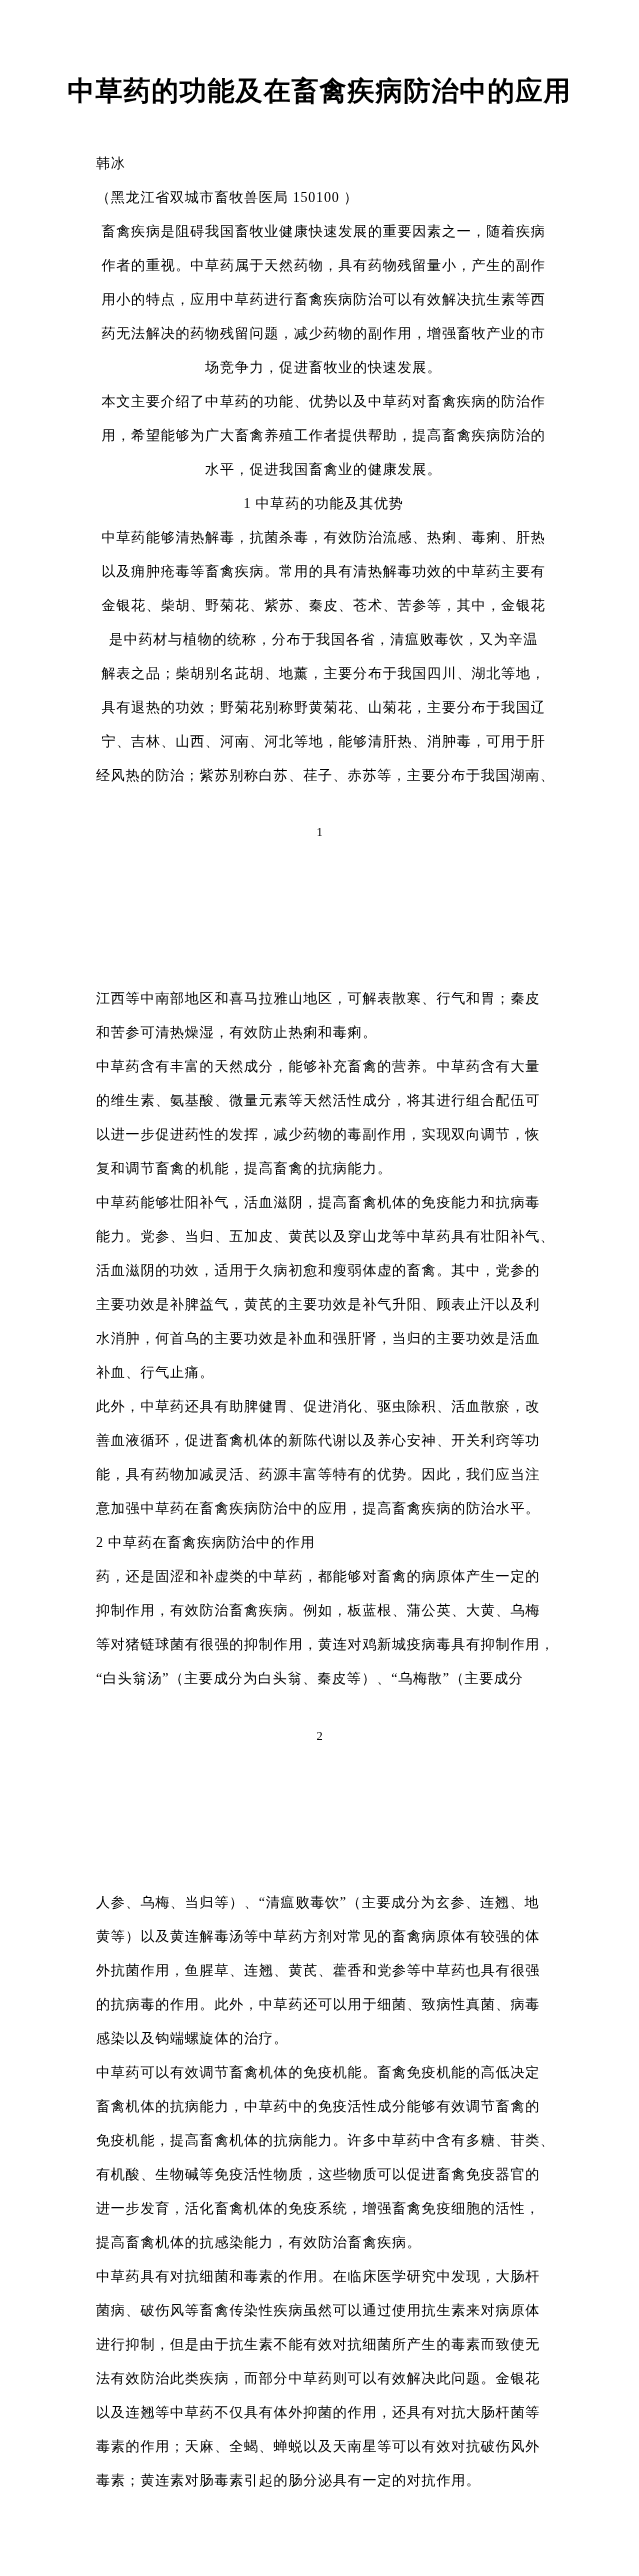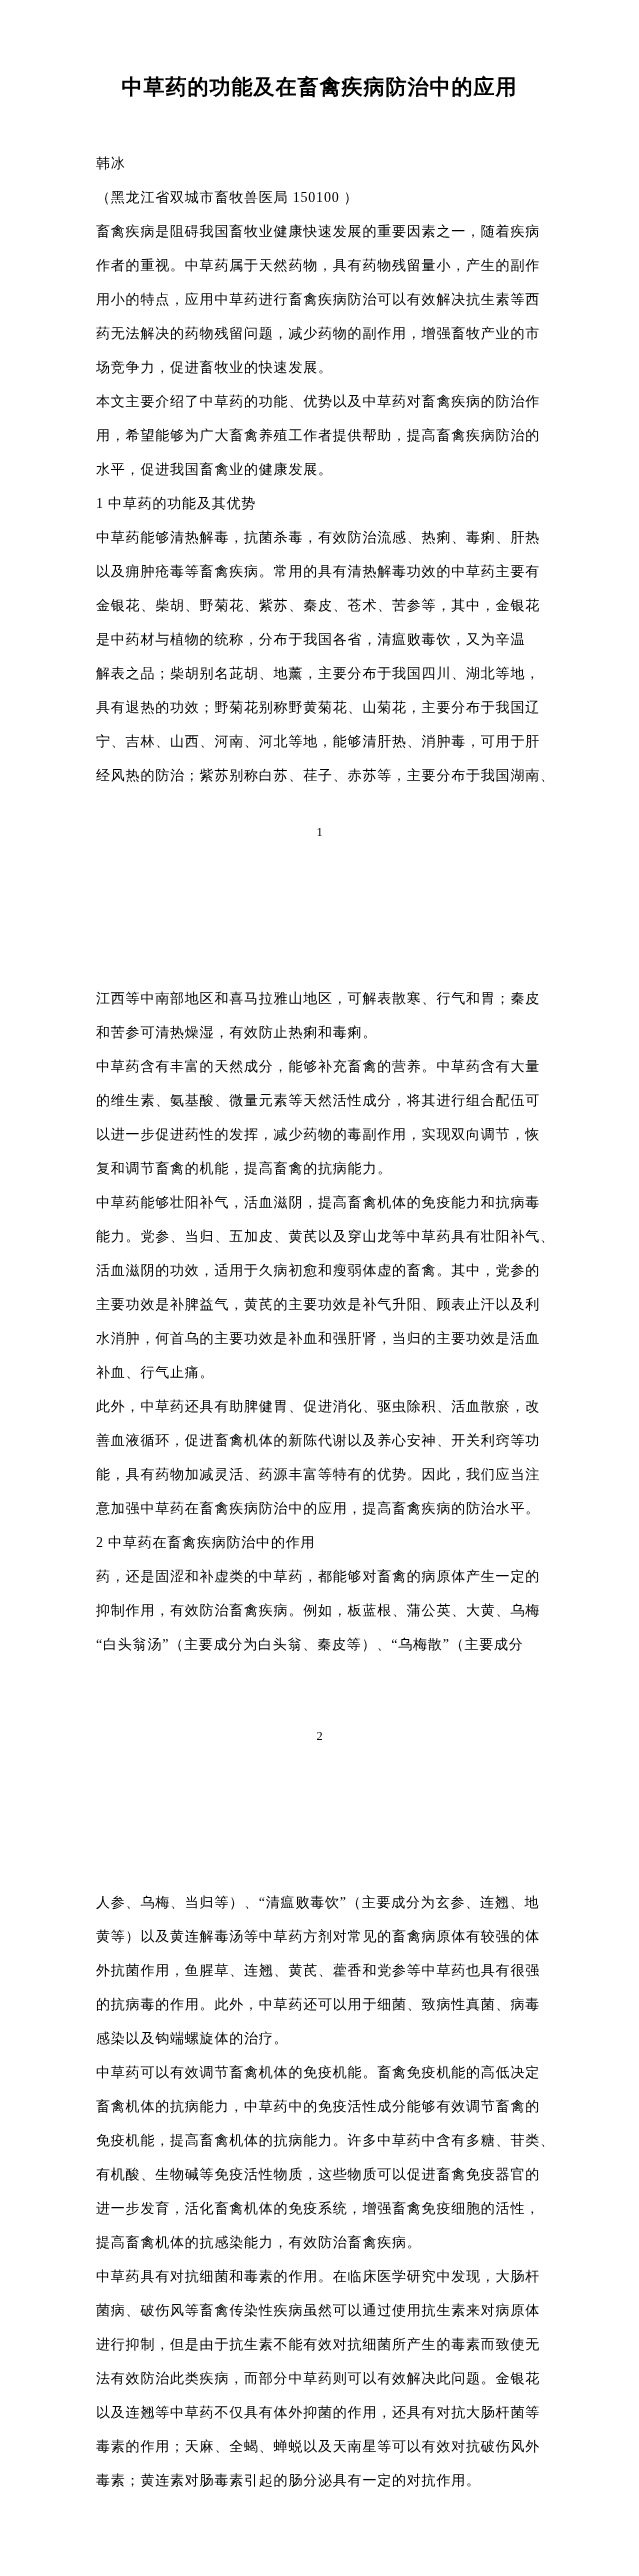--- a/index.html
+++ b/index.html
@@ -24,38 +24,39 @@
     overflow: hidden;
     font-family: "Liberation Serif", "DejaVu Serif", serif;
     color: #000000;
   }
   .doc-title {
     position: absolute;
     top: 73px;
     left: 0;
     width: 100%;
     text-align: center;
-    font-size: 21px;
+    font-size: 27px;
     font-weight: bold;
     letter-spacing: 1px;
     white-space: nowrap;
   }
   .byline-block {
     position: absolute;
     left: 96px;
     top: 147px;
     width: 455px;
   }
   .page-body {
     position: absolute;
     left: 96px;
     width: 455px;
   }
   .page-body.first {
     top: 215px;
+    text-align: center;
   }
   .page-body.rest {
     top: 78px;
   }
   .line {
     height: 34px;
     line-height: 34px;
     font-size: 14px;
     letter-spacing: 0.8px;
     white-space: nowrap;
@@ -122,20 +123,21 @@
         <div class="line body">主要功效是补脾益气，黄芪的主要功效是补气升阳、顾表止汗以及利</div>
         <div class="line body">水消肿，何首乌的主要功效是补血和强肝肾，当归的主要功效是活血</div>
         <div class="line body">补血、行气止痛。</div>
         <div class="line body">此外，中草药还具有助脾健胃、促进消化、驱虫除积、活血散瘀，改</div>
         <div class="line body">善血液循环，促进畜禽机体的新陈代谢以及养心安神、开关利窍等功</div>
         <div class="line body">能，具有药物加减灵活、药源丰富等特有的优势。因此，我们应当注</div>
         <div class="line body">意加强中草药在畜禽疾病防治中的应用，提高畜禽疾病的防治水平。</div>
         <div class="line heading">2 中草药在畜禽疾病防治中的作用</div>
         <div class="line body">药，还是固涩和补虚类的中草药，都能够对畜禽的病原体产生一定的</div>
         <div class="line body">抑制作用，有效防治畜禽疾病。例如，板蓝根、蒲公英、大黄、乌梅</div>
+        <div class="line body">等对猪链球菌有很强的抑制作用，黄连对鸡新城疫病毒具有抑制作用，</div>
         <div class="line body">“白头翁汤”（主要成分为白头翁、秦皮等）、“乌梅散”（主要成分</div>
       </div>
     <div class="page-footer">2</div>
   </section>
 
   <section class="page">
     <div class="page-body rest">
         <div class="line body">人参、乌梅、当归等）、“清瘟败毒饮”（主要成分为玄参、连翘、地</div>
         <div class="line body">黄等）以及黄连解毒汤等中草药方剂对常见的畜禽病原体有较强的体</div>
         <div class="line body">外抗菌作用，鱼腥草、连翘、黄芪、藿香和党参等中草药也具有很强</div>

